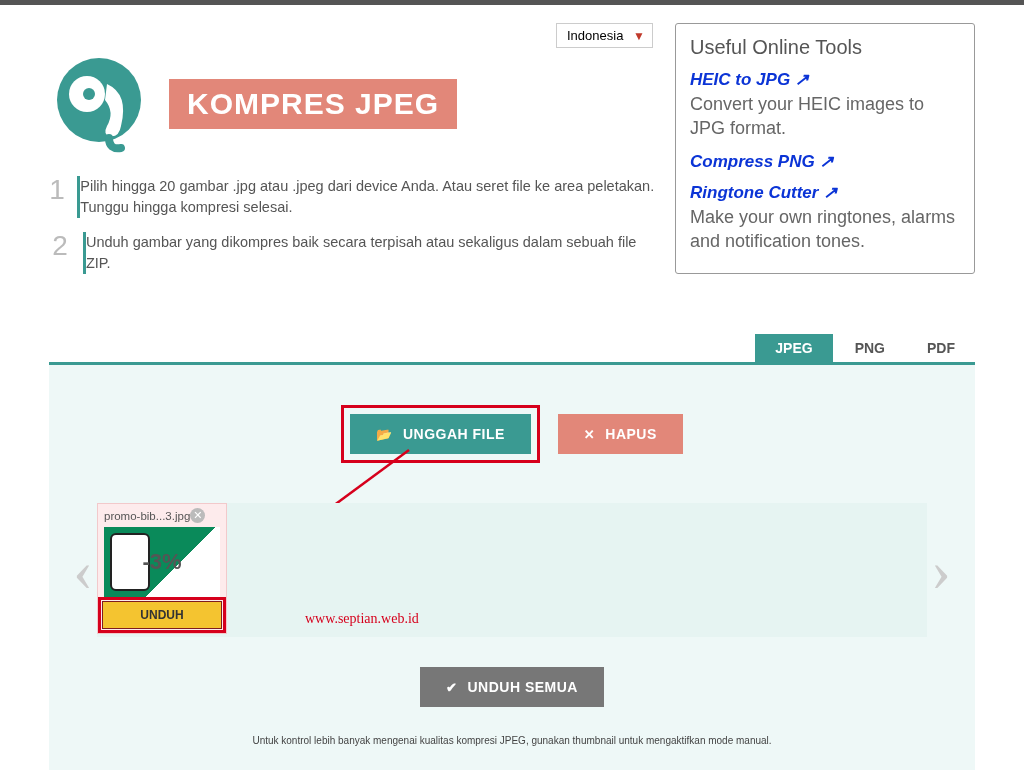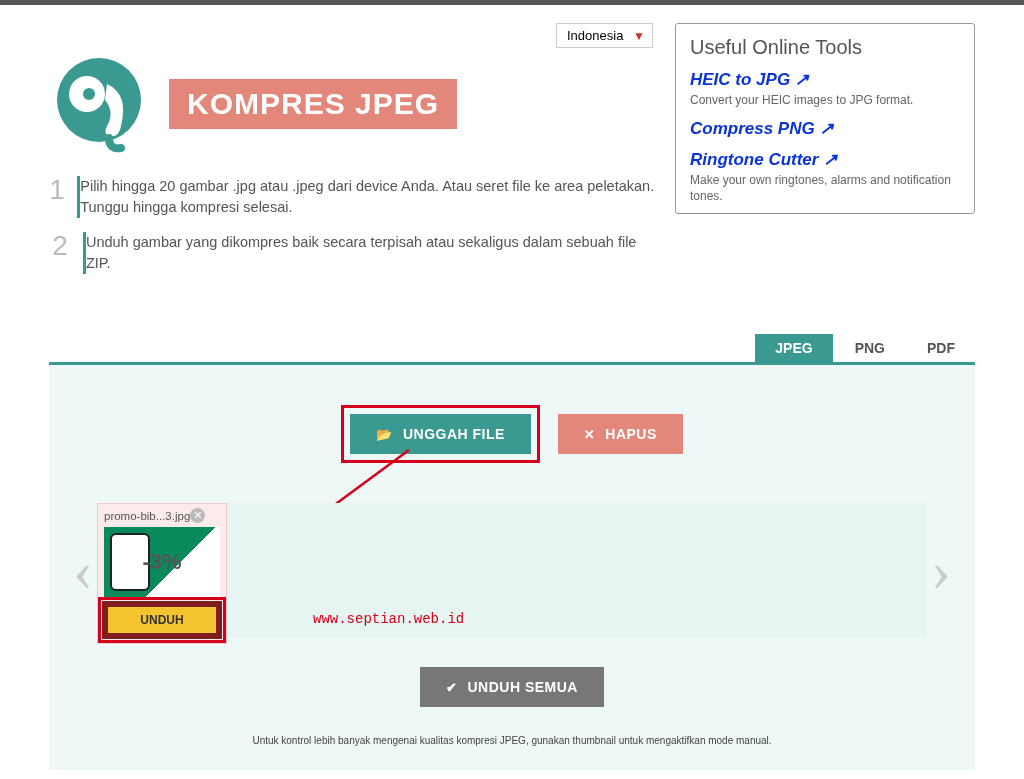--- a/index.html
+++ b/index.html
@@ -18,25 +18,25 @@
   .lang-wrap { text-align: right; margin-bottom: 6px; padding-right: 10px; }
   .lang-select { border: 1px solid #ccc; padding: 4px 28px 4px 10px; font-size: 13px; background: #fff; appearance: none; position: relative; }
   .lang-wrap-inner { position: relative; display: inline-block; }
   .lang-caret { position: absolute; right: 8px; top: 50%; transform: translateY(-50%); color: #c0392b; pointer-events: none; font-size: 12px;}
 
   .steps { margin-top: 22px; }
   .step { display: flex; gap: 12px; margin-bottom: 14px; }
   .step-num { font-size: 28px; color: #bbb; font-weight: 300; line-height: 1; width: 22px; text-align: center; }
   .step-text { border-left: 3px solid #3a9a92; padding-left: 0; color: #555; font-size: 14.5px; line-height: 1.45; }
 
-  .tools-box { border: 1px solid #999; border-radius: 3px; padding: 12px 14px 8px; }
+  .tools-box { border: 1px solid #999; border-radius: 3px; padding: 12px 14px 20px; }
   .tools-title { font-size: 20px; color: #555; margin-bottom: 4px; }
   .tool { margin-top: 10px; }
   .tool-link { color: #0b34d6; font-weight: bold; font-size: 17px; text-decoration: none; font-style: italic; }
-  .tool-desc { color: #666; font-size: 12px; line-height: 1.35; margin-top: 2px; }
+  .tool-desc { color: #666; font-size: 18px; line-height: 1.35; margin-top: 2px; }
 
   .tabs { display: flex; justify-content: flex-end; gap: 2px; margin-top: 46px; }
   .tab { padding: 6px 20px; font-size: 14px; font-weight: bold; color: #555; cursor: pointer; }
   .tab.active { background: #3a9a92; color: #fff; }
 
   .work-area { background: #eef8f7; border-top: 3px solid #3a9a92; padding: 40px 20px 24px; position: relative; }
 
   .action-row { display: flex; justify-content: center; gap: 18px; align-items: center; position: relative; }
   .btn { display: inline-flex; align-items: center; gap: 10px; padding: 12px 26px; font-size: 14px; font-weight: bold; color: #fff; border: none; cursor: pointer; letter-spacing: 0.5px; }
   .btn-upload { background: #3a9a92; }
@@ -53,24 +53,24 @@
   .chevron.right::before { content: "›"; }
   .strip { flex: 1; background: #e6f4f2; height: 134px; position: relative; }
 
   .file-card { position: absolute; left: 0; top: 0; width: 130px; background: #fdebec; border: 1px solid #f2c9cb; }
   .file-head { display: flex; align-items: center; justify-content: flex-start; padding: 4px 6px; font-size: 11.5px; color: #555; }
   .close-dot { width: 15px; height: 15px; border-radius: 50%; background: #bbb; color: #fff; display:flex; align-items:center; justify-content:center; font-size:11px; cursor:pointer; line-height:1;}
   .thumb { position: relative; height: 70px; margin: 0 6px; background: linear-gradient(135deg,#0a8a5a 0 60%, #fff 60% 100%); display:flex; align-items:center; justify-content:center; overflow:hidden;}
   .phone { position:absolute; left:6px; top:6px; width:40px; height:58px; background:#fff; border:2px solid #222; border-radius:6px;}
   .pct { position: relative; font-size: 22px; font-weight: bold; color: #555; background: rgba(255,255,255,0.0); padding: 0 2px; }
   .dl-wrap { padding: 5px; }
-  .dl-btn { width: 100%; background: #f4c430; color: #333; font-weight: bold; font-size: 12px; padding: 6px 0; border: 6px solid #7f1d1d; cursor: pointer; }
+  .dl-btn { width: 100%; background: #f4c430; color: #333; font-weight: bold; font-size: 12px; padding: 6px 0; border: 1px solid #7f1d1d; cursor: pointer; }
   .dl-highlight { border: 3px solid #d6001c; padding: 1px; }
 
-  .watermark { position: absolute; left: 264px; top: 246px; color: #d6001c; font-size: 14px; font-family: Liberation Mono, monospace; }
+  .watermark { position: absolute; left: 256px; top: 246px; color: #d6001c; font-size: 14px; font-family: Liberation Serif, serif; }
 
   .dl-all-row { text-align: center; margin-top: 30px; }
   .note { text-align: center; color: #444; font-size: 10px; margin-top: 28px; }
 </style>
 </head>
 <body>
 
 <div class="topbar"></div>
 
 <div class="page">

